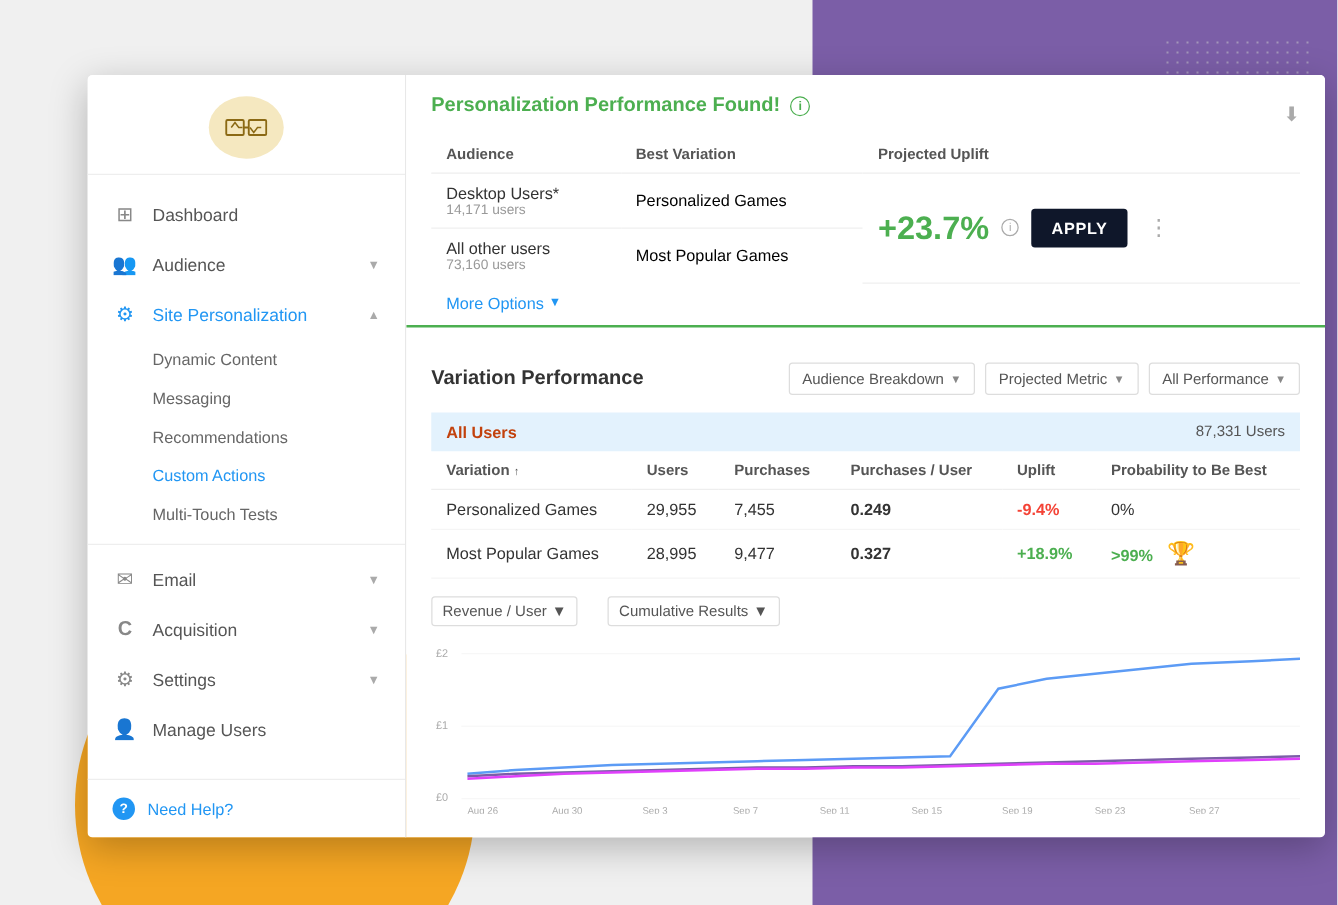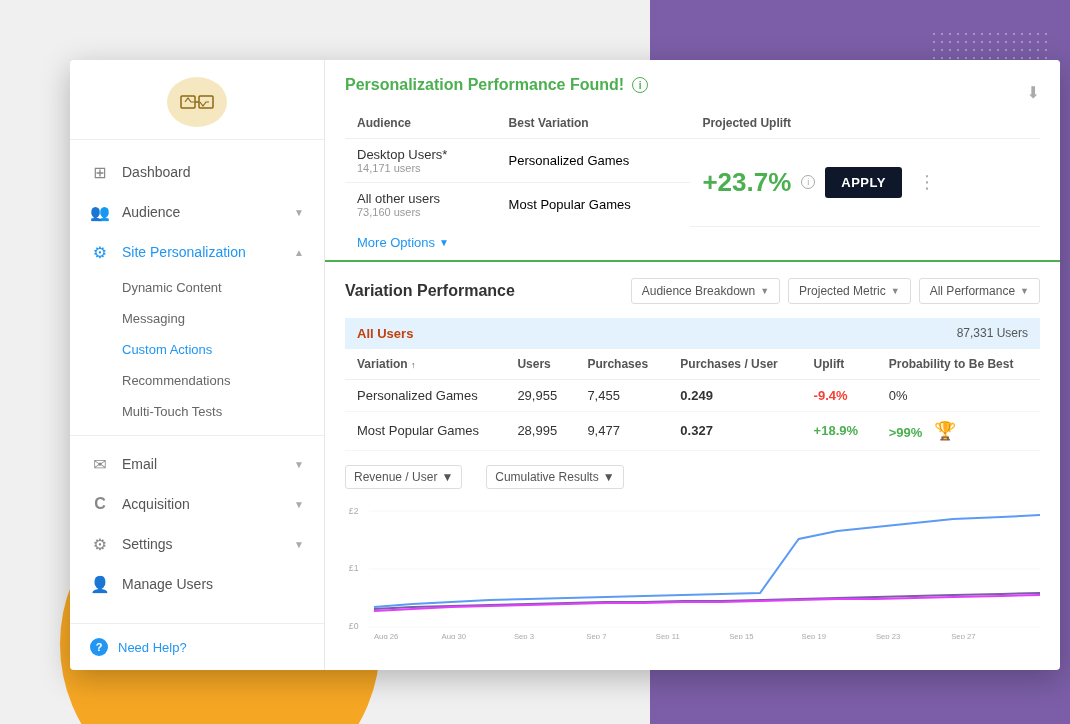--- a/index.html
+++ b/index.html
@@ -258,21 +258,21 @@
       color: #2196F3;
       cursor: pointer;
       display: flex;
       align-items: center;
       gap: 4px;
     }
     .more-options .chevron { font-size: 10px; }
 
     
     .variation-section {
-      padding: 16px 20px 0;
+      padding: 28px 20px 0;
     }
     .variation-header {
       display: flex;
       align-items: center;
       justify-content: space-between;
       margin-bottom: 14px;
     }
     .variation-title {
       font-size: 16px;
       font-weight: 600;
@@ -409,25 +409,25 @@
         <span>Site Personalization</span>
         <span class="nav-arrow">▲</span>
       </div>
 
       <div class="nav-sub-item">
         <span>Dynamic Content</span>
       </div>
       <div class="nav-sub-item">
         <span>Messaging</span>
       </div>
+      <div class="nav-sub-item">
+        <span>Recommendations</span>
+      </div>
       <div class="nav-sub-item active">
         <span>Custom Actions</span>
-      </div>
-      <div class="nav-sub-item">
-        <span>Recommendations</span>
       </div>
       <div class="nav-sub-item">
         <span>Multi-Touch Tests</span>
       </div>
 
       <div class="nav-divider"></div>
 
       <div class="nav-item">
         <span class="nav-icon">✉</span>
         <span>Email</span>

